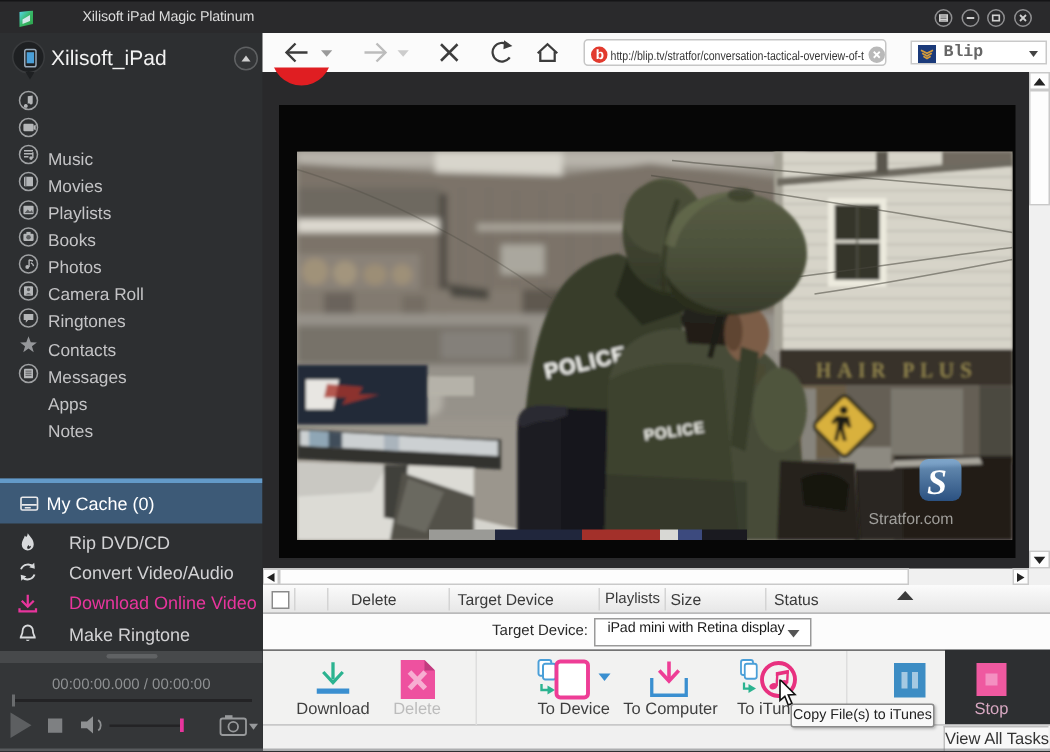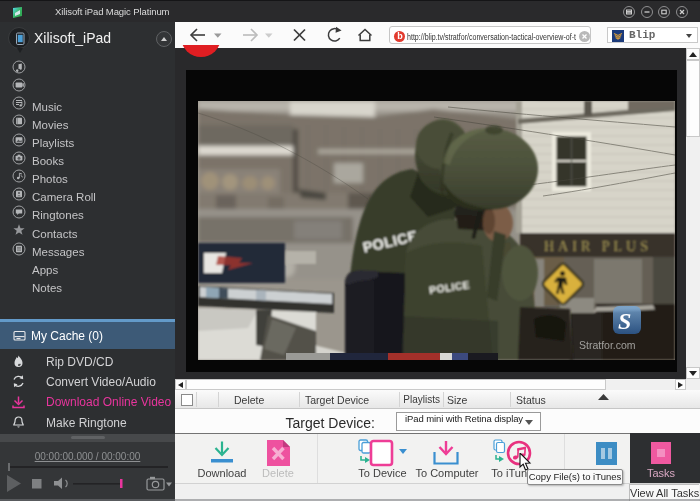--- a/index.html
+++ b/index.html
@@ -19,38 +19,38 @@
 .mitem .mic{position:absolute;left:12px;top:2px;width:14px;height:14px;}
 .mitem .mtx{position:absolute;left:32px;top:2.5px;margin-top:40px;}
 #mycache{left:0;top:297px;width:175px;height:30px;background:#3d5a77;border-top:3px solid #639ac9;box-sizing:border-box;padding-left:45px;}
 #mycache .mtx{position:absolute;left:31px;top:7px;color:#fff;font-size:12px;}
 .litem{position:absolute;left:0;width:175px;height:20px;color:#d2d2d4;font-size:12px;}
 .litem .mic{position:absolute;left:11px;top:2px;width:15px;height:15px;}
 .litem .mtx{position:absolute;left:30px;top:2.5px;margin-left:16px;}
 #divider{left:0;top:412px;width:175px;height:8px;background:#47494b;}
 #divider:after{content:"";position:absolute;left:71px;top:2px;width:34px;height:3px;background:#606264;border-radius:2px;}
 #playpanel{left:0;top:420px;width:175px;height:59px;background:#343638;}
-#ptime{left:0;top:9px;width:175px;text-align:center;font-size:10px;color:#8e9092;position:absolute;text-decoration:underline;}
+#ptime{left:0;top:9px;width:175px;text-align:center;font-size:10px;color:#8e9092;position:absolute;}
 #pline{position:absolute;left:8px;top:24px;width:160px;height:2px;background:#232325;}
 #ptick{position:absolute;left:8px;top:21px;width:2px;height:8px;background:#6a6c6e;}
 
 #toolbar{left:175px;top:22px;width:525px;height:26px;background:#fbfbfb;}
 #pagearea{left:175px;top:48px;width:511px;height:342px;background:#29292b;overflow:hidden;}
 #player{position:absolute;left:11px;top:22px;width:491px;height:302px;background:#060606;}
 
 #vscroll{left:686px;top:48px;width:14px;height:342px;background:#f0f0f0;}
 #hscroll{left:175px;top:379px;width:511px;height:11px;background:#f0f0f0;}
 .sbtn{position:absolute;background:#fdfdfd;border:1px solid #c9c9c9;box-sizing:border-box;}
 
 #grid{left:175px;top:390px;width:525px;height:19px;background:linear-gradient(#fbfbfb,#e7e7e7);border-bottom:1px solid #c6c6c6;box-sizing:border-box;}
 .gsep{position:absolute;top:2px;width:1px;height:15px;background:#d4d4d4;}
 .glab{position:absolute;top:4px;font-size:10.5px;color:#3a3a3a;}
 #chkbox{position:absolute;left:6px;top:4px;width:10px;height:10px;border:1px solid #8a8a8a;background:#fff;}
 #tdrow{left:175px;top:409px;width:525px;height:24px;background:#fcfcfc;}
-#tdlab{position:absolute;right:325px;top:6px;font-size:14px;color:#2a2a2a;}
+#tdlab{position:absolute;right:308px;top:6px;font-size:10px;color:#2a2a2a;}
 #tdsel{position:absolute;left:221px;top:3px;width:145px;height:19px;border:1px solid #9a9a9a;background:#fff;box-sizing:border-box;}
 #tdsel .tx{position:absolute;left:8px;top:0;font-size:9.5px;color:#1a1a1a;white-space:nowrap;letter-spacing:-0.1px;}
 #tdsel .ar{position:absolute;right:7px;top:7px;border-left:4px solid transparent;border-right:4px solid transparent;border-top:5px solid #555;}
 #btnbar{left:175px;top:433px;width:455px;height:50px;background:#f2f2f1;border-top:1px solid #737373;box-sizing:border-box;}
 .tsep{position:absolute;top:0px;width:1px;height:50px;background:#dedede;}
 .blab{position:absolute;top:33px;font-size:11px;color:#3f3f3f;text-align:center;}
 #statusbar{left:175px;top:483px;width:525px;height:18px;background:#f0f0f0;border-top:1px solid #d2d2d2;box-sizing:border-box;}
 #vat{position:absolute;right:1px;top:0px;width:70px;height:17px;white-space:nowrap;background:#f8f8f8;border-left:1px solid #bdbdbd;border-top:1px solid #bdbdbd;box-sizing:border-box;font-size:11px;color:#333;text-align:center;line-height:16px;}
 #tooltip{left:527px;top:469px;width:94px;height:14px;white-space:nowrap;background:#f9f9f9;border:1px solid #8a8a8a;border-radius:2px;box-shadow:1px 1px 2px rgba(0,0,0,.25);font-size:9.5px;color:#222;text-align:center;line-height:13px;z-index:60;}
 #bbord{left:0;top:499px;width:700px;height:2px;background:#77797b;opacity:.55;}
@@ -616,20 +616,20 @@
  <svg class="abs" style="left:344px;top:19px" width="14" height="18" viewBox="0 0 14 18">
         <path d="M1,0 L11,10 L6.5,10.3 L9,16 L6.5,17 L4.2,11.2 L1,14 Z" fill="#fff" stroke="#111" stroke-width="1.1"></path>
       </svg>
  <div class="abs" style="left:421px;top:8px;width:21px;height:23px;background:#3d8dc4;">
         <div class="abs" style="left:4.5px;top:6px;width:4px;height:11px;background:#a5c9e2;"></div>
         <div class="abs" style="left:12px;top:6px;width:4px;height:11px;background:#a5c9e2;"></div>
       </div>
  <div class="abs" style="left:476px;top:8px;width:20px;height:22px;background:#ef59a0;">
         <div class="abs" style="left:6px;top:7px;width:8px;height:8px;background:#f490c1;"></div>
       </div>
- <div class="blab" style="left:451px;width:70px;color:#d8a8c2;">Tasks</div>
+ <div class="blab" style="left:451px;width:70px;color:#d8a8c2;">Stop</div>
 </div>
 <div class="abs" id="statusbar">
       <div id="vat">View All Tasks</div>
     </div>
 <div class="abs" id="tooltip">Copy File(s) to iTunes</div>
 <div class="abs" id="bbord"></div>
 </div>
 
 </body></html>

